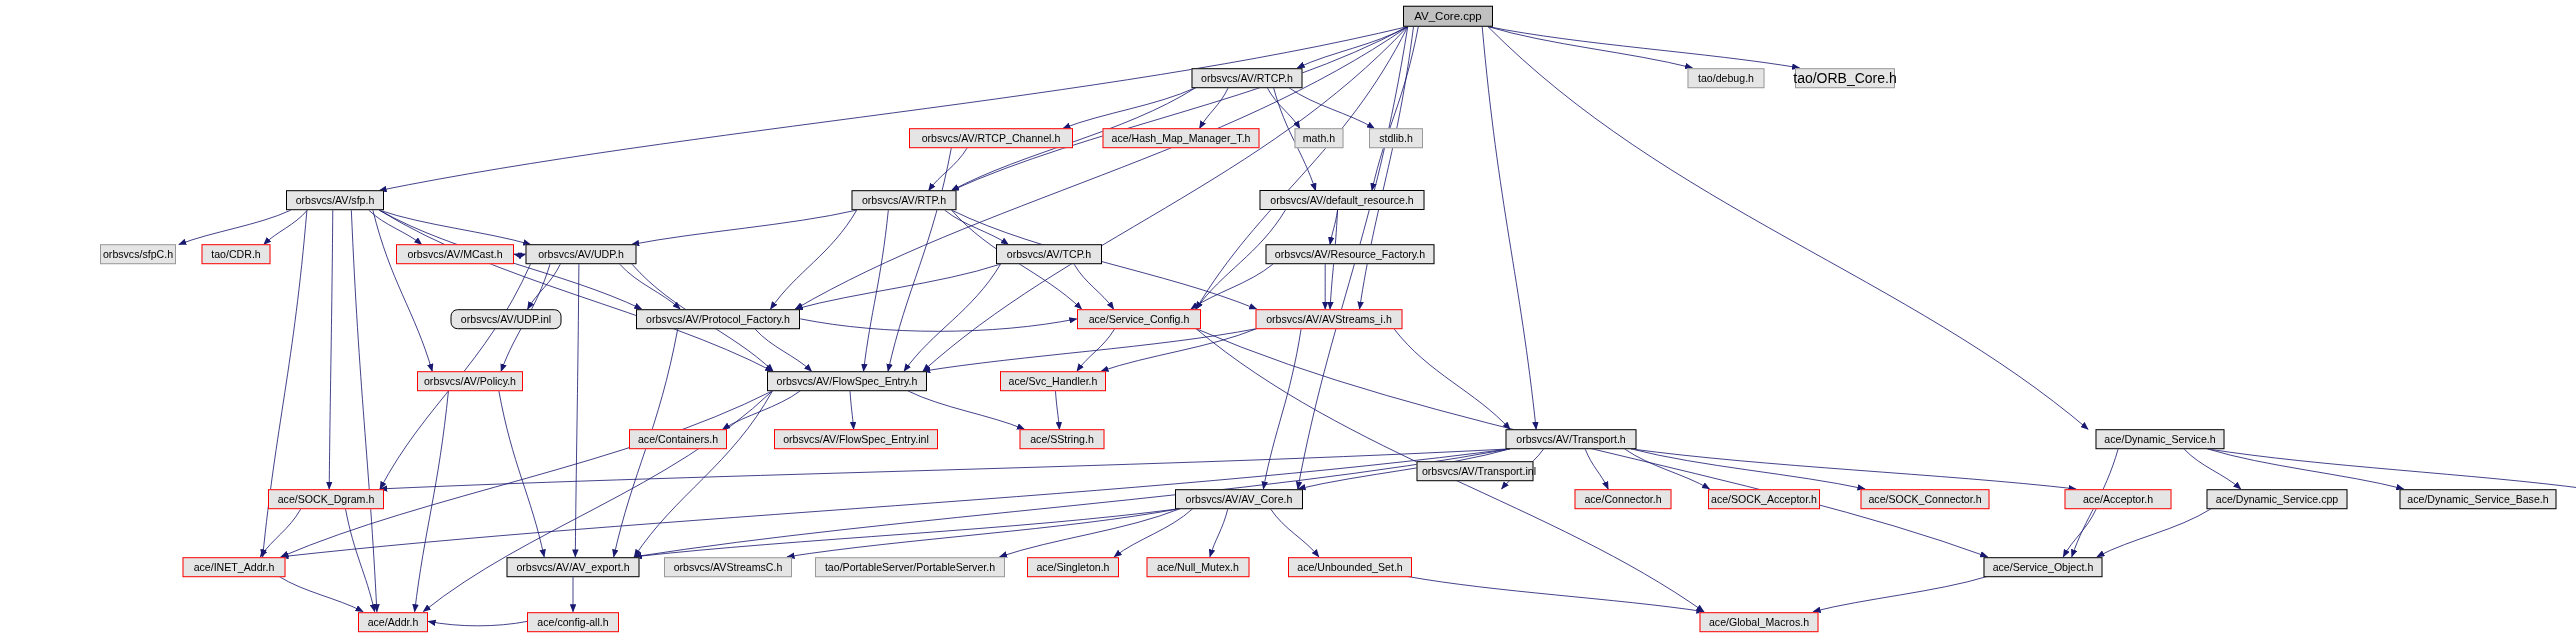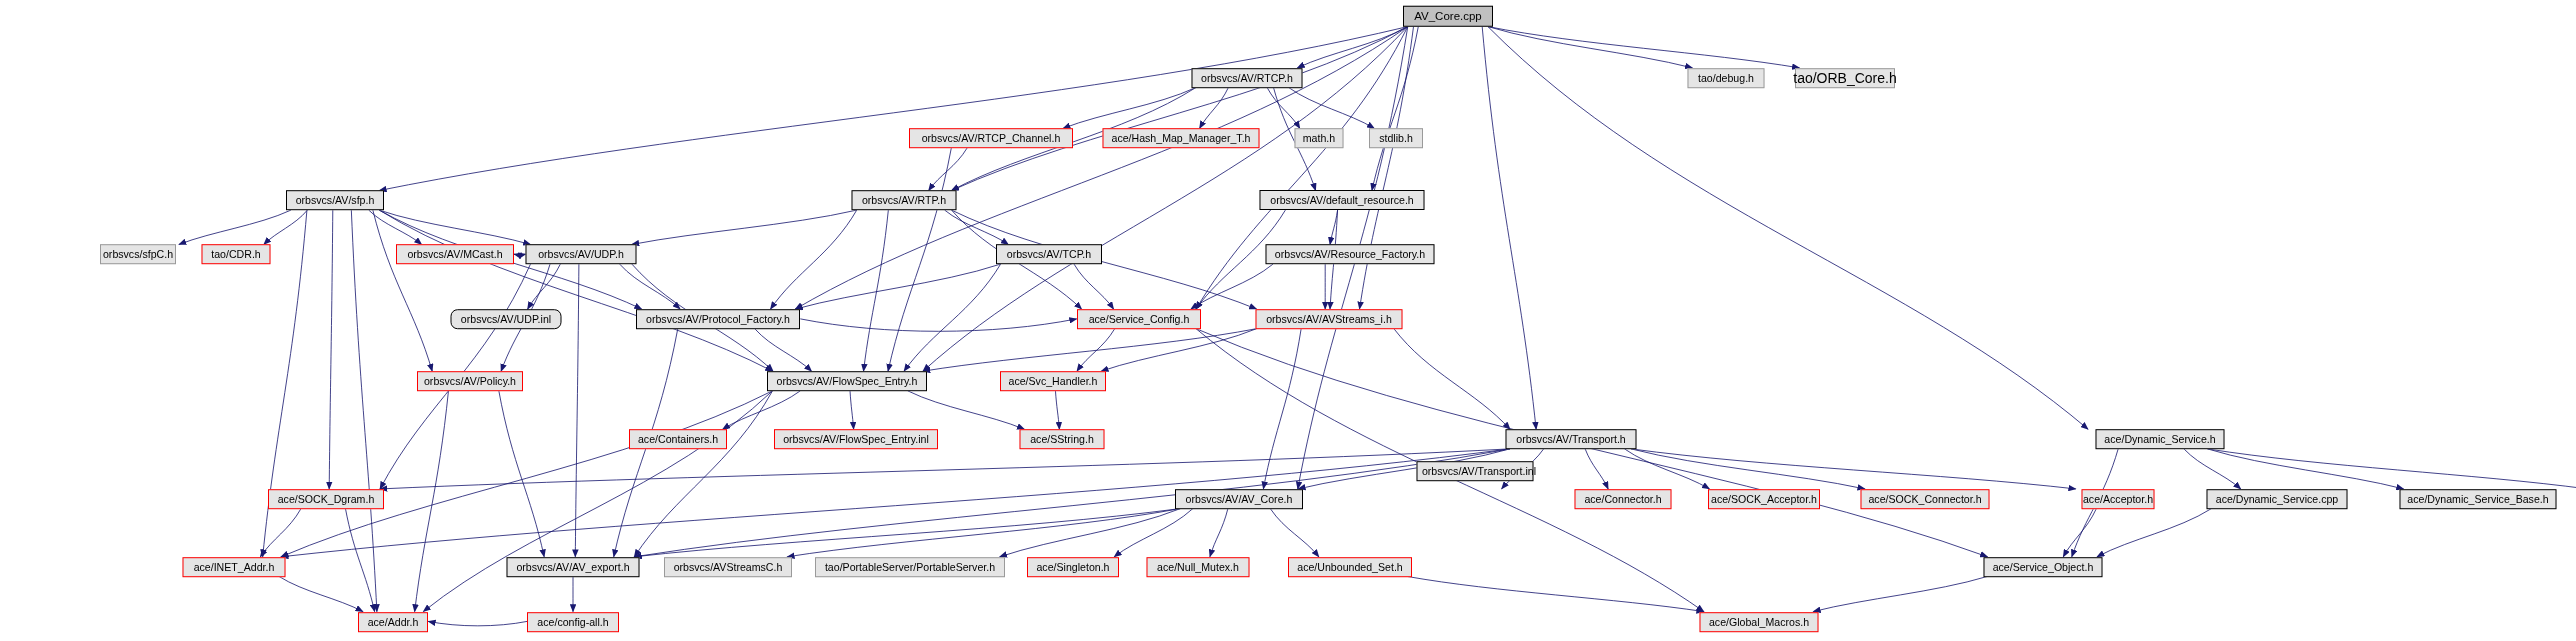--- a/index.html
+++ b/index.html
@@ -244,21 +244,21 @@
       </div>
       <div class="node red" style="left: 1623px; top: 499px; width: 97px; height: 19.6px; font-size: 10.6px;">
         <span>ace/Connector.h</span>
       </div>
       <div class="node red" style="left: 1764px; top: 499px; width: 112px; height: 19.6px; font-size: 10.6px;">
         <span>ace/SOCK_Acceptor.h</span>
       </div>
       <div class="node red" style="left: 1925px; top: 499px; width: 129px; height: 19.6px; font-size: 10.6px;">
         <span>ace/SOCK_Connector.h</span>
       </div>
-      <div class="node red" style="left: 2118px; top: 499px; width: 73px; height: 19.6px; font-size: 10.6px;">
+      <div class="node red" style="left: 2118px; top: 499px; width: 107px; height: 19.6px; font-size: 10.6px;">
         <span>ace/Acceptor.h</span>
       </div>
       <div class="node black" style="left: 2277px; top: 499px; width: 141px; height: 19.6px; font-size: 10.6px;">
         <span>ace/Dynamic_Service.cpp</span>
       </div>
       <div class="node black" style="left: 2478px; top: 499px; width: 157px; height: 19.6px; font-size: 10.6px;">
         <span>ace/Dynamic_Service_Base.h</span>
       </div>
       <div class="node red" style="left: 234px; top: 567px; width: 103px; height: 19.6px; font-size: 10.6px;">
         <span>ace/INET_Addr.h</span>

